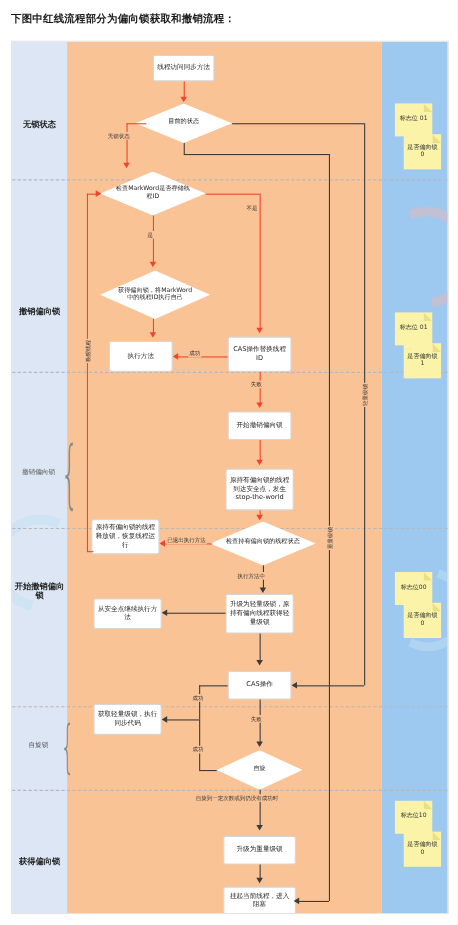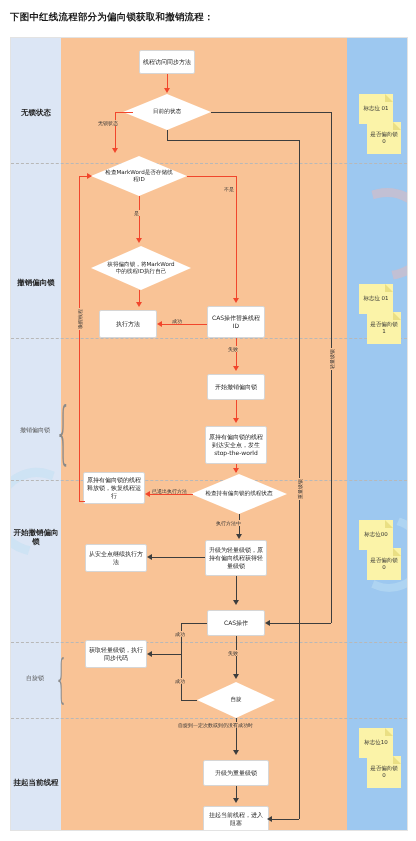--- a/index.html
+++ b/index.html
@@ -110,21 +110,21 @@
 
   <div class="sep" style="top:125px"></div>
   <div class="sep" style="top:300px"></div>
   <div class="sep" style="top:442px"></div>
   <div class="sep" style="top:604px"></div>
   <div class="sep" style="top:680px"></div>
 
   <div class="state-label" style="top:70px">无锁状态</div>
   <div class="state-label" style="top:240px">撤销偏向锁</div>
   <div class="state-label" style="top:490px">开始撤销偏向锁</div>
-  <div class="state-label" style="top:740px">挂起当前线程</div>
+  <div class="state-label" style="top:740px">获得偏向锁</div>
 
   <div class="sub-label" style="top:388px">撤销偏向锁</div>
   <div class="brace" style="left:44px;top:380px">{</div>
 
   <div class="sub-label" style="top:636px">自旋锁</div>
   <div class="brace" style="left:44px;top:628px;font-size:20px">{</div>
 
   <div class="node" style="left:128px;top:12px;width:56px;height:24px">线程访问同步方法</div>
 
   <div class="diamond" style="left:112px;top:56px;width:88px;height:36px">

